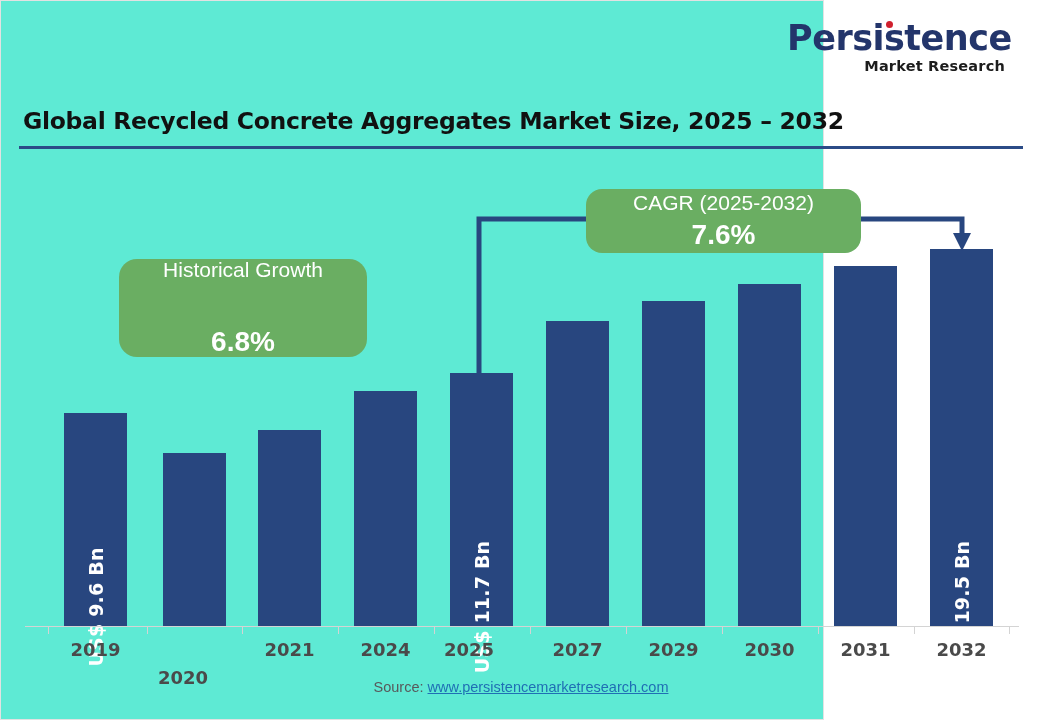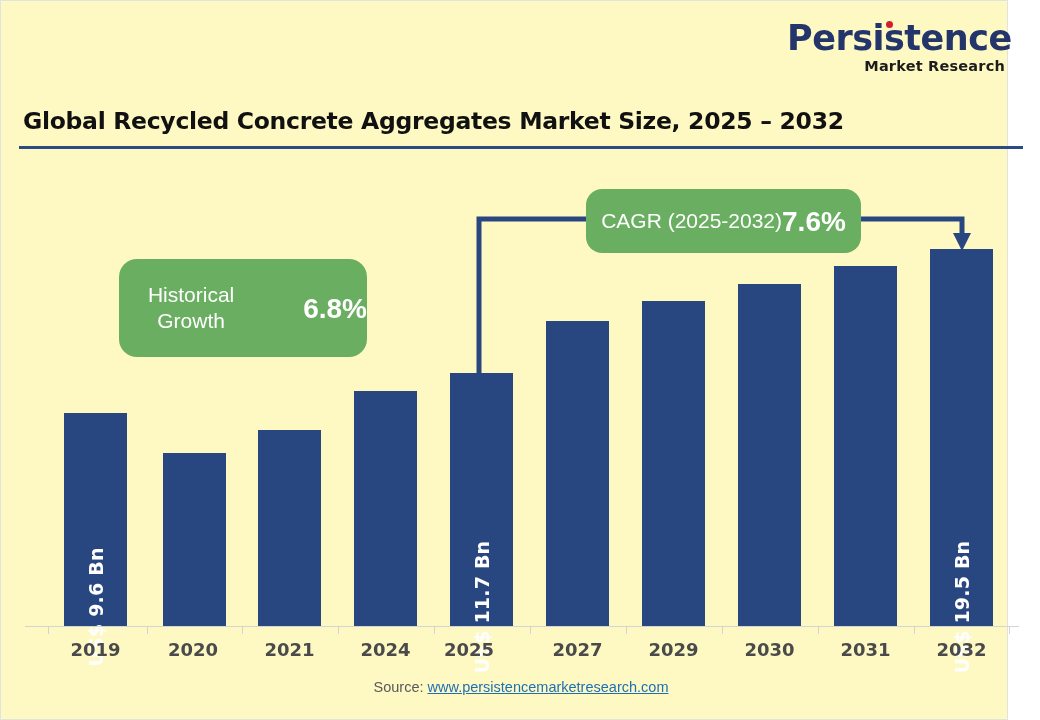--- a/index.html
+++ b/index.html
@@ -8,23 +8,23 @@
     background: #ffffff;
   }
   body {
     width: 1040px;
     height: 720px;
     font-family: "Liberation Sans", sans-serif;
     overflow: hidden;
   }
   #page {
     position: relative;
-    width: 1008px;
-    height: 720px;
-    background: #fef9c3;
+    width: 824px;
+    height: 720px;
+    background: #5eead4;
     box-sizing: border-box;
     border: 1px solid #e2e2e2;
   }
 
   
   #logo {
     position: absolute;
     left: 786px;
     top: 20px;
     width: 220px;
@@ -133,20 +133,21 @@
 
   
   .callout {
     position: absolute;
     background: #6aae62;
     border-radius: 18px;
     color: #ffffff;
     text-align: center;
     box-sizing: border-box;
     display: flex;
+    flex-direction: column;
     align-items: center;
     justify-content: center;
   }
   .callout .line {
     font-size: 21px;
     line-height: 1.25;
     font-family: "Liberation Sans", sans-serif;
   }
   .callout .val {
     font-size: 28px;
@@ -256,21 +257,21 @@
       <div class="axis-tick" style="left: 433px;"></div>
       <div class="axis-tick" style="left: 529px;"></div>
       <div class="axis-tick" style="left: 625px;"></div>
       <div class="axis-tick" style="left: 721px;"></div>
       <div class="axis-tick" style="left: 817px;"></div>
       <div class="axis-tick" style="left: 913px;"></div>
       <div class="axis-tick" style="left: 1008px;"></div>
     </div>
   <div id="x-labels">
       <div class="x-label" style="left: 49.5px; width: 90px;">2019</div>
-      <div class="x-label" style="left: 147px; width: 90px;">2020</div>
+      <div class="x-label" style="left: 137px; width: 90px; margin-top: 28px;">2020</div>
       <div class="x-label" style="left: 243.5px; width: 90px;">2021</div>
       <div class="x-label" style="left: 339.5px; width: 90px;">2024</div>
       <div class="x-label" style="left: 423px; width: 90px;">2025</div>
       <div class="x-label" style="left: 531.5px; width: 90px;">2027</div>
       <div class="x-label" style="left: 627.5px; width: 90px;">2029</div>
       <div class="x-label" style="left: 723.5px; width: 90px;">2030</div>
       <div class="x-label" style="left: 819.5px; width: 90px;">2031</div>
       <div class="x-label" style="left: 915.5px; width: 90px;">2032</div>
     </div>
 

